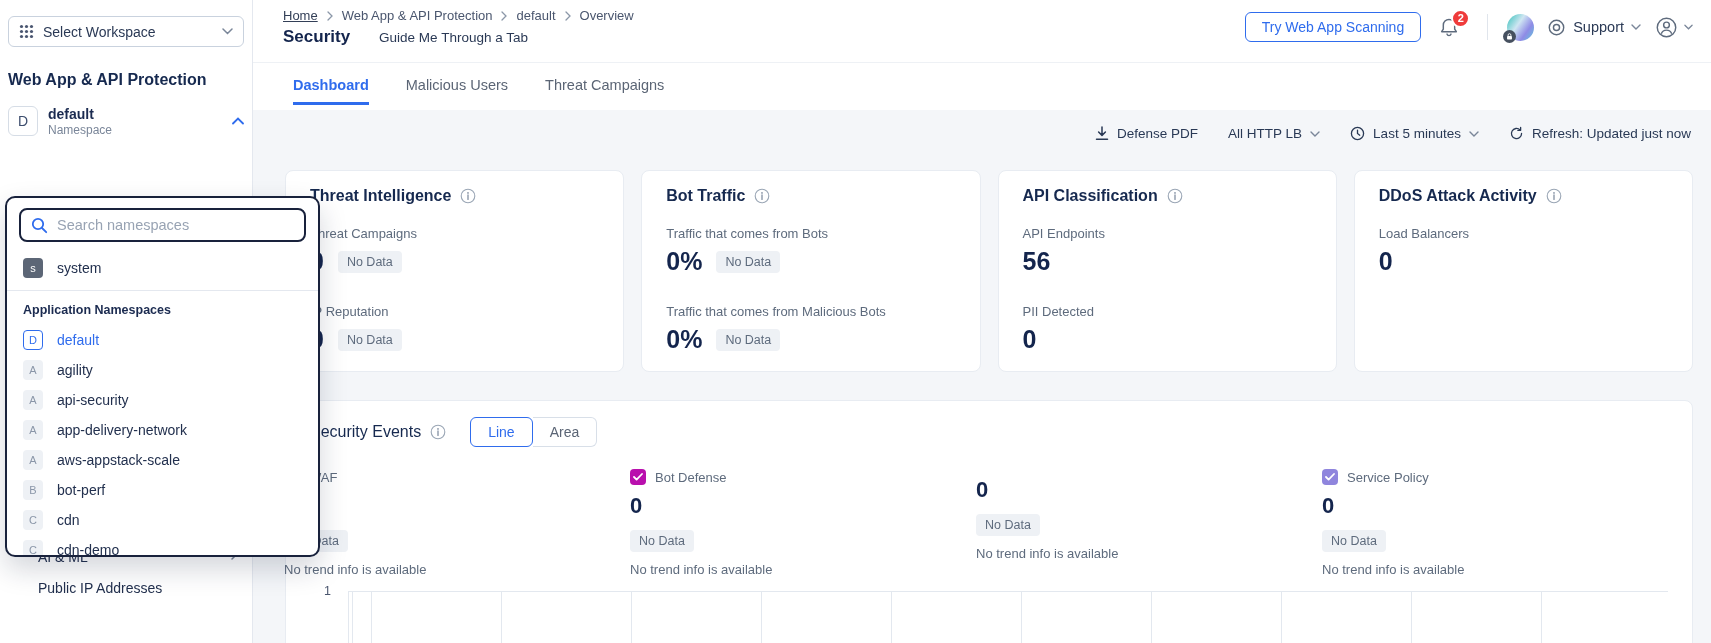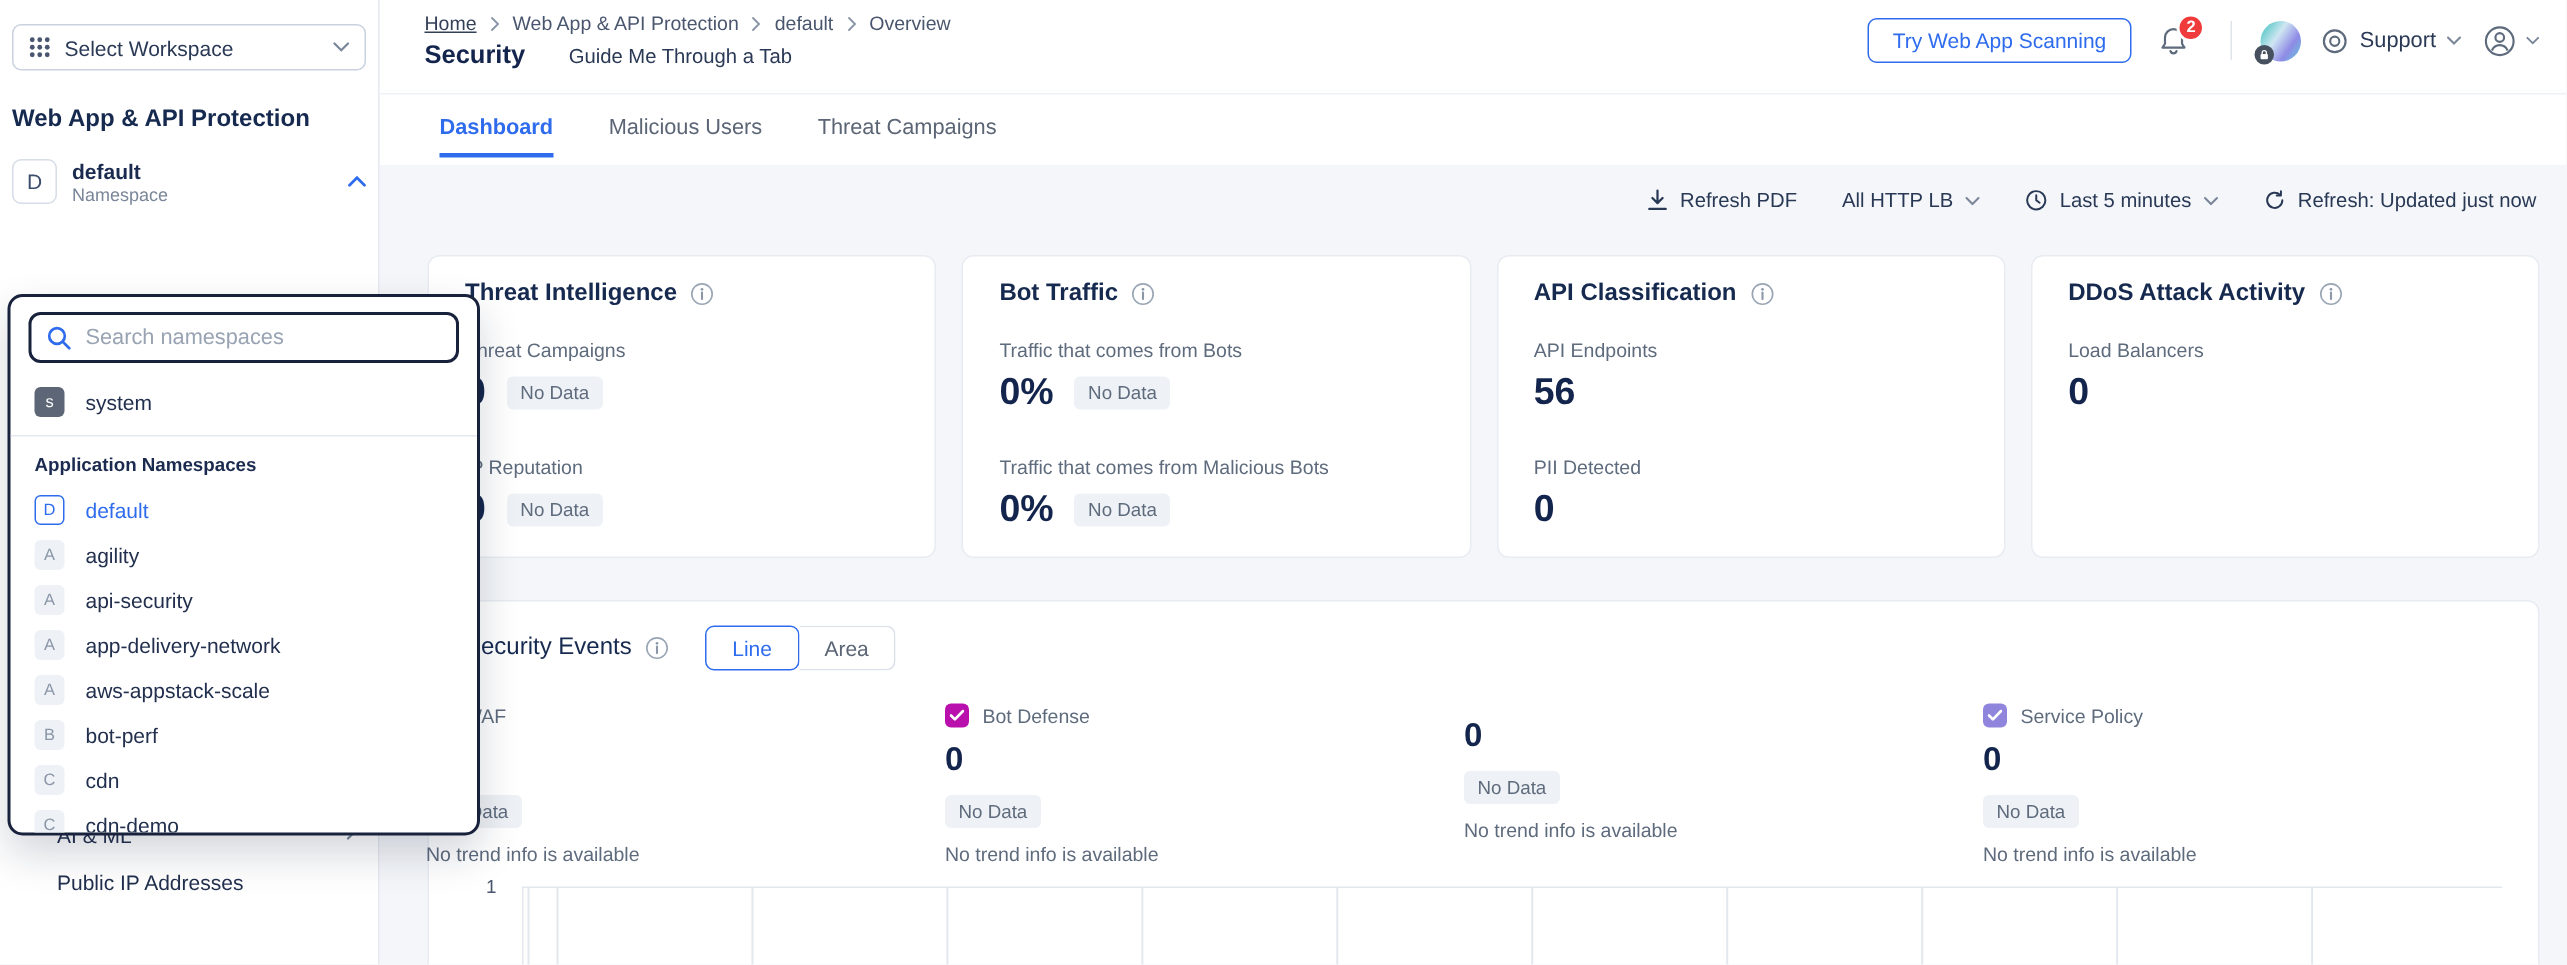--- a/index.html
+++ b/index.html
@@ -290,21 +290,21 @@
     <span class="tab">Threat Campaigns</span>
   </div>
 </div>
 
 <div class="toolbar">
   <span class="tool">
     <svg width="14" height="15" viewBox="0 0 14 15">
       <path d="M7 1v8M3.6 6l3.4 3.4L10.4 6" stroke="#293955" stroke-width="1.5" fill="none" stroke-linecap="round" stroke-linejoin="round"></path>
       <path d="M1.5 13.3h11" stroke="#293955" stroke-width="1.5" stroke-linecap="round"></path>
     </svg>
-    <span>Refresh PDF</span>
+    <span>Defense PDF</span>
   </span>
   <span class="tool">
     <span>All HTTP LB</span>
     <svg width="10" height="6" viewBox="0 0 10 6">
         <path d="M1 1l4 4 4-4" stroke="#7a8699" stroke-width="1.4" fill="none" stroke-linecap="round"></path>
       </svg>
   </span>
   <span class="tool">
     <svg width="15" height="15" viewBox="0 0 16 16">
       <circle cx="8" cy="8" r="6.5" stroke="#293955" stroke-width="1.4" fill="none"></circle>

